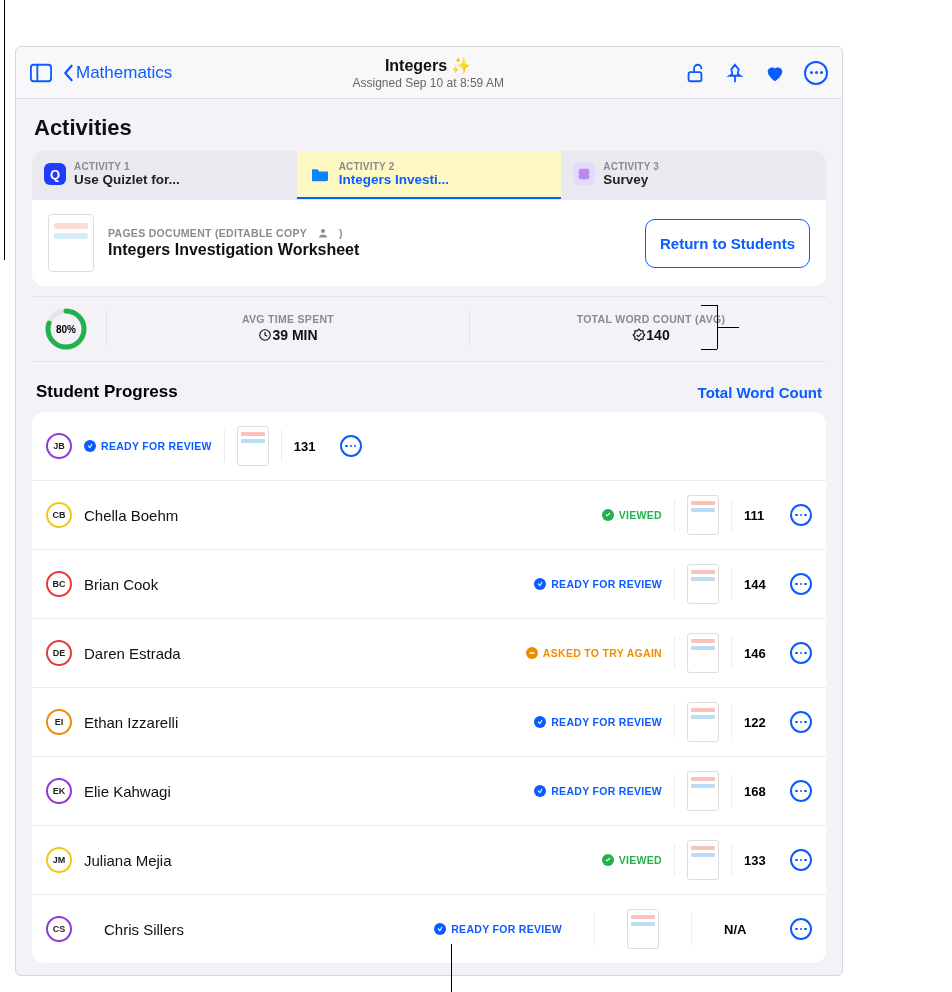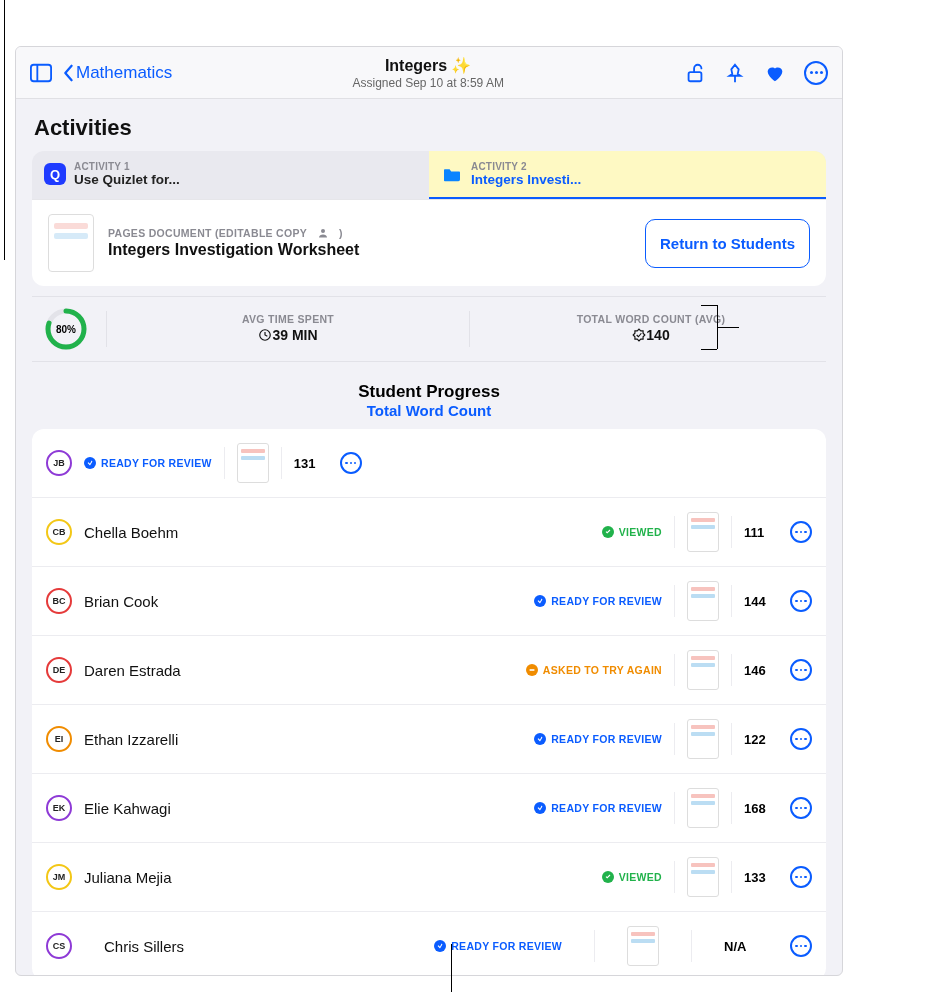--- a/index.html
+++ b/index.html
@@ -122,21 +122,20 @@
   .kpi-divider { width:1px; height:36px; background:#e2e2e8; margin: 0 18px; }
   .kpi { flex:1; text-align:center; }
   .kpi-label { font-size:10.5px; font-weight:700; color:#8a8a92; letter-spacing:.3px; }
   .kpi-value { font-size:14px; font-weight:800; color:#111; margin-top:2px; display:inline-flex; align-items:center; }
   .mini-icon { width:14px; height:14px; }
 
   
   .list-header {
     display:flex; align-items:center; justify-content:space-between;
     padding: 20px 20px 10px;
-    flex-direction: column;
   }
   .list-header h2 { font-size:17px; font-weight:800; }
   .list-header a { color:#0a5cff; font-size:15px; font-weight:600; cursor:pointer; }
 
   .list-card {
     margin: 0 16px 16px;
     background:#fff; border-radius:12px;
     overflow:hidden;
   }
   .row {
@@ -247,20 +246,31 @@
         <div class="tab-icon icon-folder">
           <svg width="20" height="16" viewBox="0 0 24 20" fill="#0a84ff">
             <path d="M3 4h6l2 3h10a1 1 0 0 1 1 1v9a2 2 0 0 1-2 2H3a1 1 0 0 1-1-1V5a1 1 0 0 1 1-1z"></path>
           </svg>
         </div>
         <div class="tab-text">
           <div class="tab-label1">ACTIVITY 2</div>
           <div class="tab-label2">Integers Investi...</div>
         </div>
       </div>
+      <div class="tab">
+        <div class="tab-icon icon-survey">
+          <svg width="14" height="14" viewBox="0 0 24 24">
+            <rect x="3" y="3" width="18" height="18" rx="3" fill="#b98af0"></rect>
+          </svg>
+        </div>
+        <div class="tab-text">
+          <div class="tab-label1">ACTIVITY 3</div>
+          <div class="tab-label2">Survey</div>
+        </div>
+      </div>
     </div>
 
   <div class="doc-card">
     <div class="doc-thumb"></div>
     <div>
       <div class="doc-meta-label">
         <span>PAGES DOCUMENT (EDITABLE COPY</span>
         <svg width="12" height="12" viewBox="0 0 24 24" fill="#8a8a92">
             <circle cx="12" cy="8" r="4"></circle>
             <path d="M4 21c0-4 4-6 8-6s8 2 8 6"></path>

